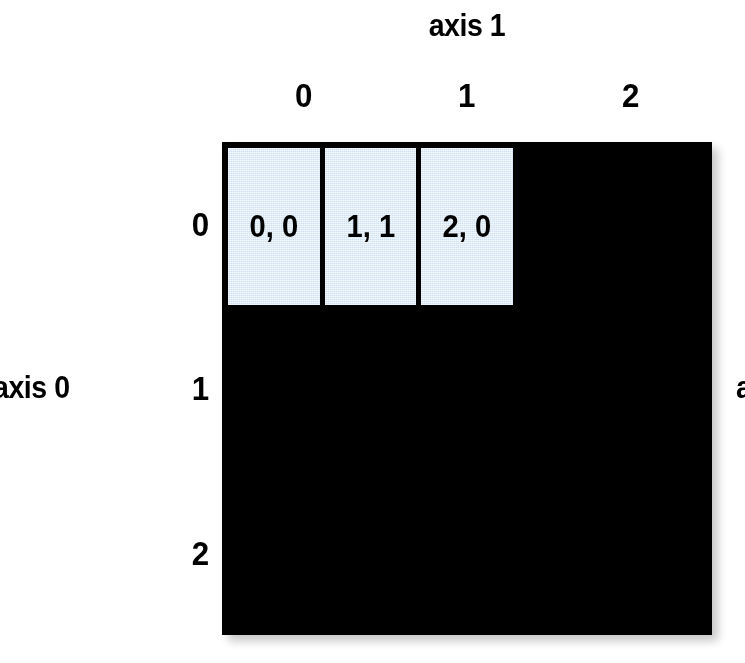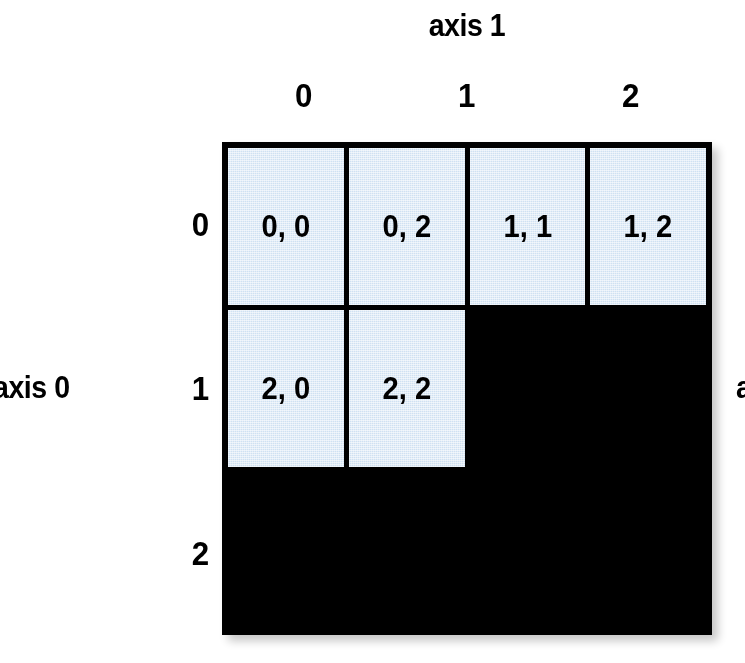--- a/index.html
+++ b/index.html
@@ -127,21 +127,21 @@
   .grid {
     position: absolute;
     left: 222px;
     top: 142px;
     width: 490px;
     height: 493px;
     box-sizing: border-box;
     border: 6px solid #000000;
     background: #cfe1f2;
     display: grid;
-    grid-template-columns: 1fr 1fr 1fr 1fr;
+    grid-template-columns: 1fr 1fr 1fr 1fr 1fr;
     grid-template-rows: 1fr 1fr 1fr;
     gap: 5px;
   }
 
   .cell {
     background: #cfe1f2;
     position: relative;
     display: flex;
     align-items: center;
     justify-content: center;
@@ -199,32 +199,23 @@
         <span>2</span>
       </div>
   </div>
 
   <div class="grid-shadow"></div>
 
   <div class="grid">
     <div class="cell">
         <span class="cell-label">0, 0</span>
       </div>
-    <div class="cell">
-        <span class="cell-label">0, 2</span>
-      </div>
 
     <div class="cell">
         <span class="cell-label">1, 1</span>
       </div>
-    <div class="cell">
-        <span class="cell-label">1, 2</span>
-      </div>
 
     <div class="cell">
         <span class="cell-label">2, 0</span>
       </div>
-    <div class="cell">
-        <span class="cell-label">2, 2</span>
-      </div>
   </div>
 
 </div>
 
 </body></html>

